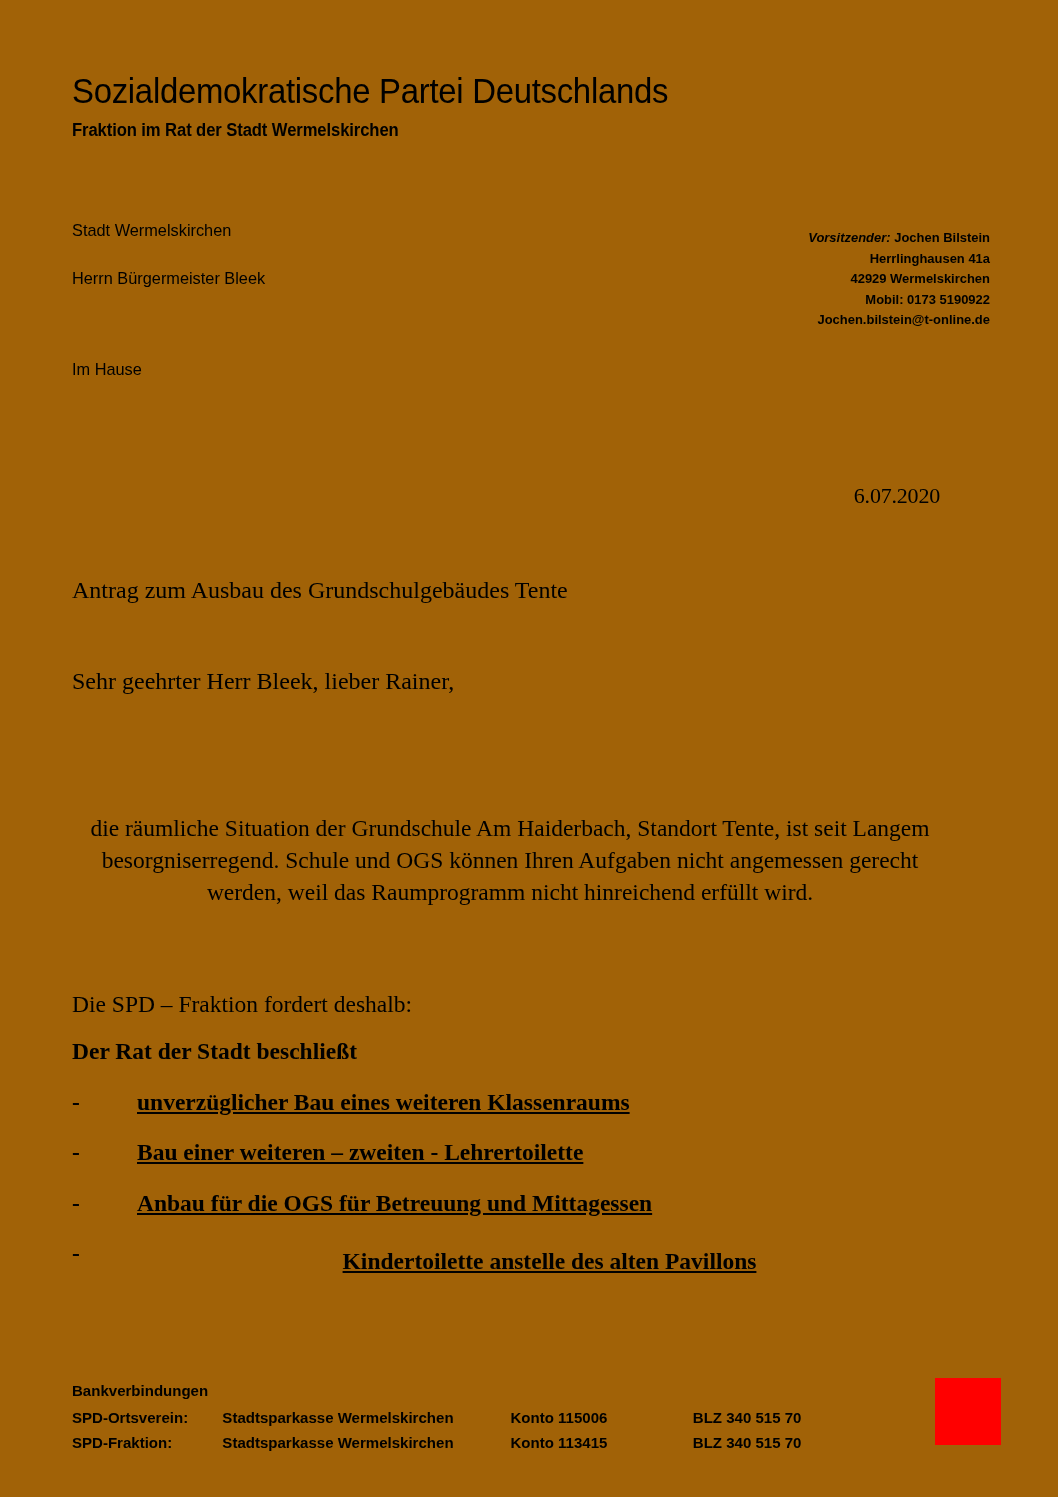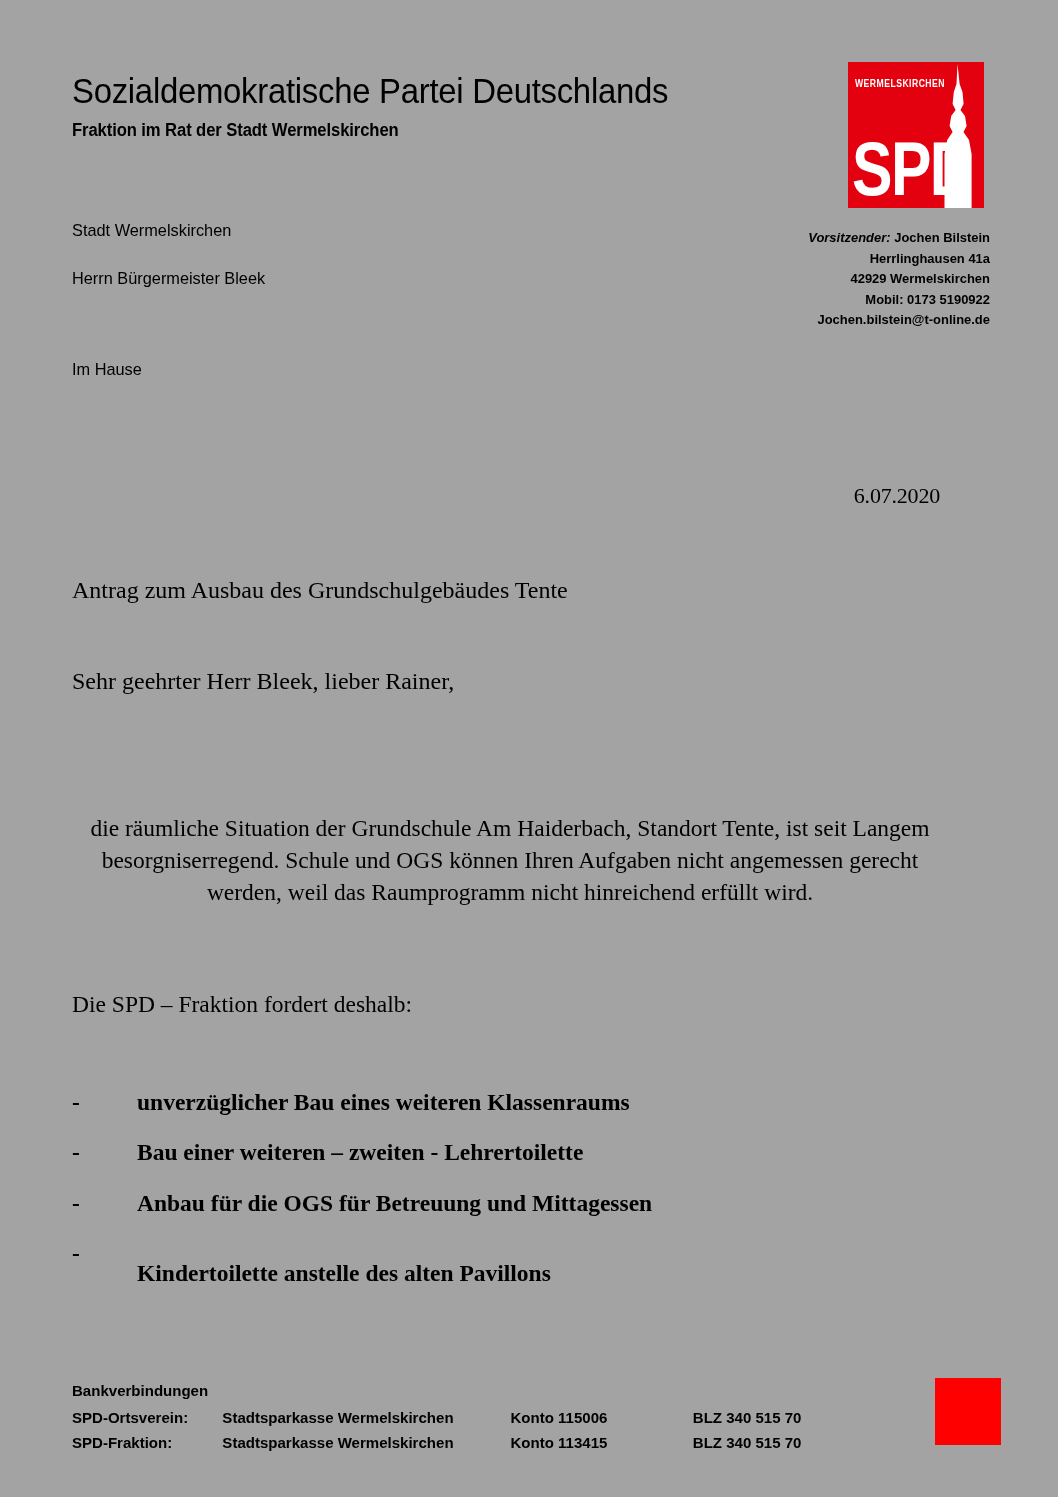--- a/index.html
+++ b/index.html
@@ -13,21 +13,21 @@
     height: 1497px;
     position: relative;
     font-family: "Liberation Sans", sans-serif;
     color: #000000;
     overflow: hidden;
   }
 
   .page {
     position: absolute;
     inset: 0;
-    background: #a3a3a3;
+    background: #a16207;
   }
 
   
   .letterhead {
     position: absolute;
     left: 72px;
     top: 72px;
     width: 760px;
   }
   .org-title {
@@ -177,24 +177,26 @@
     margin-bottom: 21px;
   }
   .demand-bullet {
     width: 65px;
     flex: 0 0 65px;
     line-height: 1.25;
   }
   .demand-text {
     flex: 1 1 auto;
     line-height: 1.25;
+    text-decoration: underline;
   }
   .demand-text .cont {
     display: block;
-    margin-top: 20px;
+    margin-top: 8px;
+    text-align: center;
   }
 
   
   .footer {
     position: absolute;
     left: 72px;
     top: 1378px;
     width: 850px;
     font-family: "Liberation Sans", sans-serif;
     font-size: 15.5px;
@@ -227,38 +229,20 @@
 </head>
 <body>
 
 <div class="page">
 
   <div class="letterhead">
     <div class="org-title">Sozialdemokratische Partei Deutschlands</div>
     <div class="org-subtitle">Fraktion im Rat der Stadt Wermelskirchen</div>
   </div>
 
-  <div class="logo">
-    <svg class="logo-svg" viewBox="0 0 136 146" preserveAspectRatio="none">
-      <rect x="0" y="0" width="136" height="146" fill="#E3000F"></rect>
-
-      <g fill="#FFFFFF">
-        <path d="M109.5 2 L111.6 22 L114.5 30 L115.6 42 L112.5 48
-                 L117 54 L118.6 64 L115.5 70
-                 L121 78 L123.6 92 L123.6 146
-                 L96.5 146 L96.5 92 L99.2 78 L104.6 70
-                 L101.6 64 L103.2 54 L107.6 48 L104.6 42
-                 L105.8 30 L108.5 22 Z"></path>
-      </g>
-
-      <text x="7" y="25" fill="#FFFFFF" font-family="Liberation Sans, sans-serif" font-size="11.2" font-weight="bold" letter-spacing="0.6" textLength="90" lengthAdjust="spacingAndGlyphs">WERMELSKIRCHEN</text>
-
-      <text x="4" y="133" fill="#FFFFFF" font-family="Liberation Sans, sans-serif" font-size="76" font-weight="bold" letter-spacing="-2" textLength="120" lengthAdjust="spacingAndGlyphs">SPD</text>
-    </svg>
-  </div>
 
   <div class="contact">
     <div><span class="role">Vorsitzender:</span> <span>Jochen Bilstein</span></div>
     <div>Herrlinghausen 41a</div>
     <div>42929 Wermelskirchen</div>
     <div>Mobil: 0173 5190922</div>
     <div>Jochen.bilstein@t-online.de</div>
   </div>
 
   <div class="recipient">
@@ -269,20 +253,21 @@
 
   <div class="date">6.07.2020</div>
 
   <div class="serif-block salutation">Sehr geehrter Herr Bleek, lieber Rainer,</div>
 
   <div class="serif-block subject">Antrag zum Ausbau des Grundschulgebäudes Tente</div>
 
   <div class="serif-block paragraph">die räumliche Situation der Grundschule Am Haiderbach, Standort Tente, ist seit Langem besorgniserregend. Schule und OGS können Ihren Aufgaben nicht angemessen gerecht werden, weil das Raumprogramm nicht hinreichend erfüllt wird.</div>
 
   <div class="serif-block demand-heading-1">Die SPD – Fraktion fordert deshalb:</div>
+  <div class="serif-block demand-heading-2">Der Rat der Stadt beschließt</div>
 
   <div class="demands">
     <div class="demand-item">
       <span class="demand-bullet">-</span>
       <span class="demand-text">unverzüglicher Bau eines weiteren Klassenraums</span>
     </div>
     <div class="demand-item">
       <span class="demand-bullet">-</span>
       <span class="demand-text">Bau einer weiteren – zweiten - Lehrertoilette</span>
     </div>

